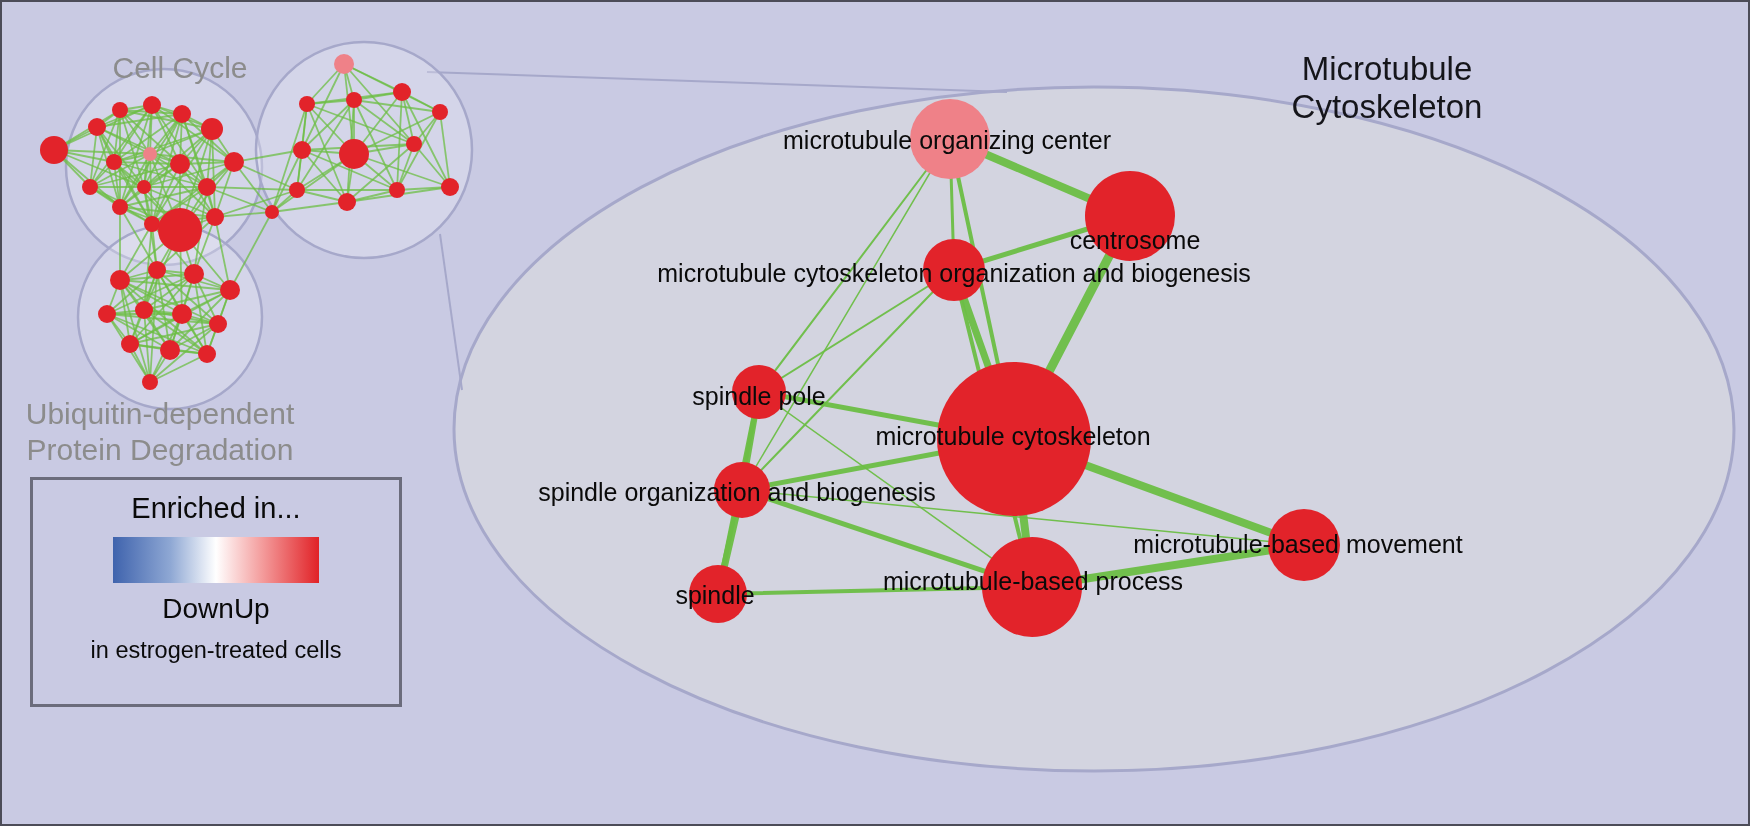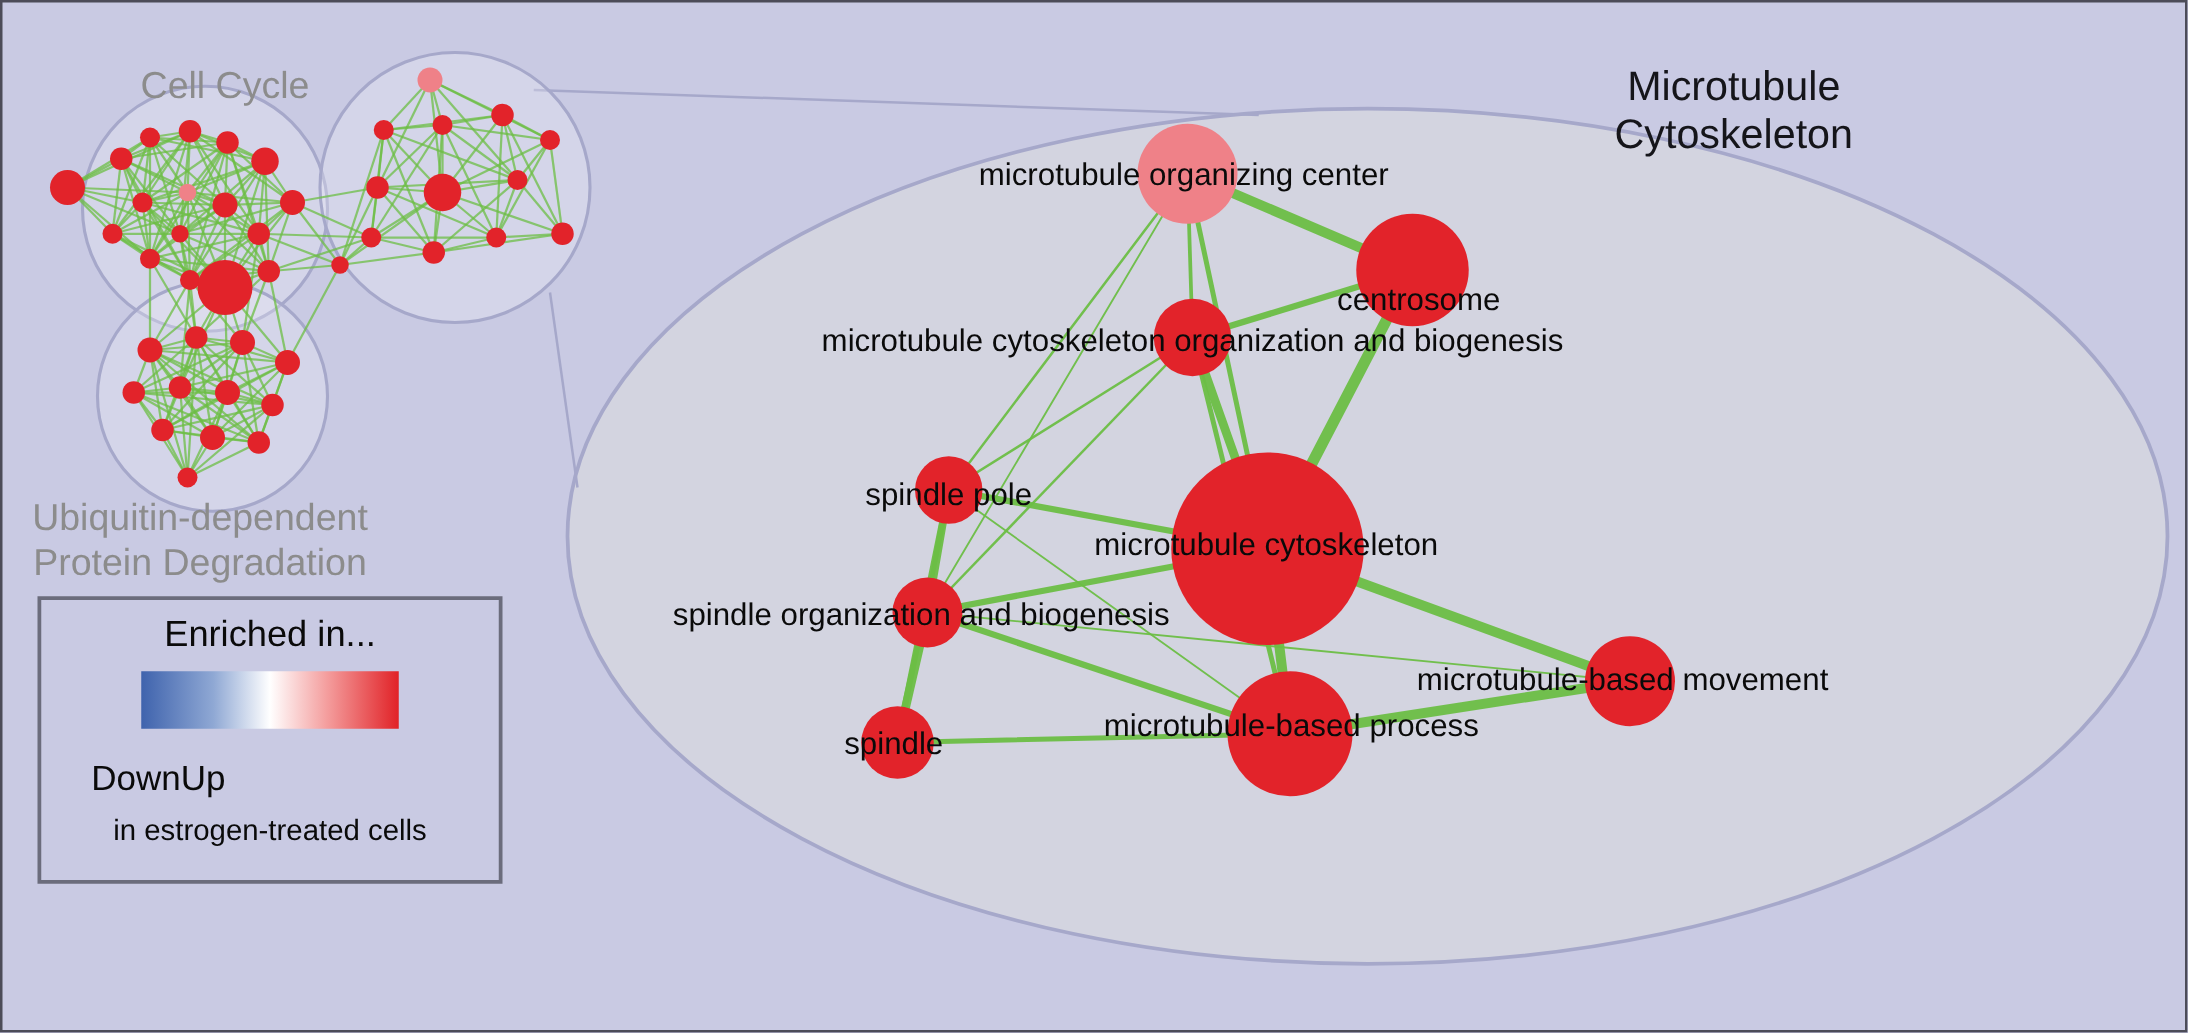--- a/index.html
+++ b/index.html
@@ -20,22 +20,22 @@
   
   .legend{
     position:absolute;left:28px;top:475px;width:372px;height:230px;
     border:3px solid #6b6c7c;box-sizing:border-box;
     display:flex;flex-direction:column;align-items:center;
     color:#0a0a0a;
   }
   .legend-title{font-size:29px;margin-top:12px;}
   .legend-gradient{width:206px;height:46px;margin-top:12px;}
   .legend-endpoints{
-    width:286px;display:flex;justify-content:flex-start;
-    font-size:28px;margin-top:24px;
+    width:286px;display:flex;justify-content:center;
+    font-size:28px;margin-top:10px;
   }
   .legend-caption{font-size:23.5px;text-align:center;margin-top:8px;line-height:1.45;}
 </style>
 </head>
 <body>
 
 <div class="canvas">
 
   <svg id="diagram" width="1750" height="826" viewBox="0 0 1750 826">
 

